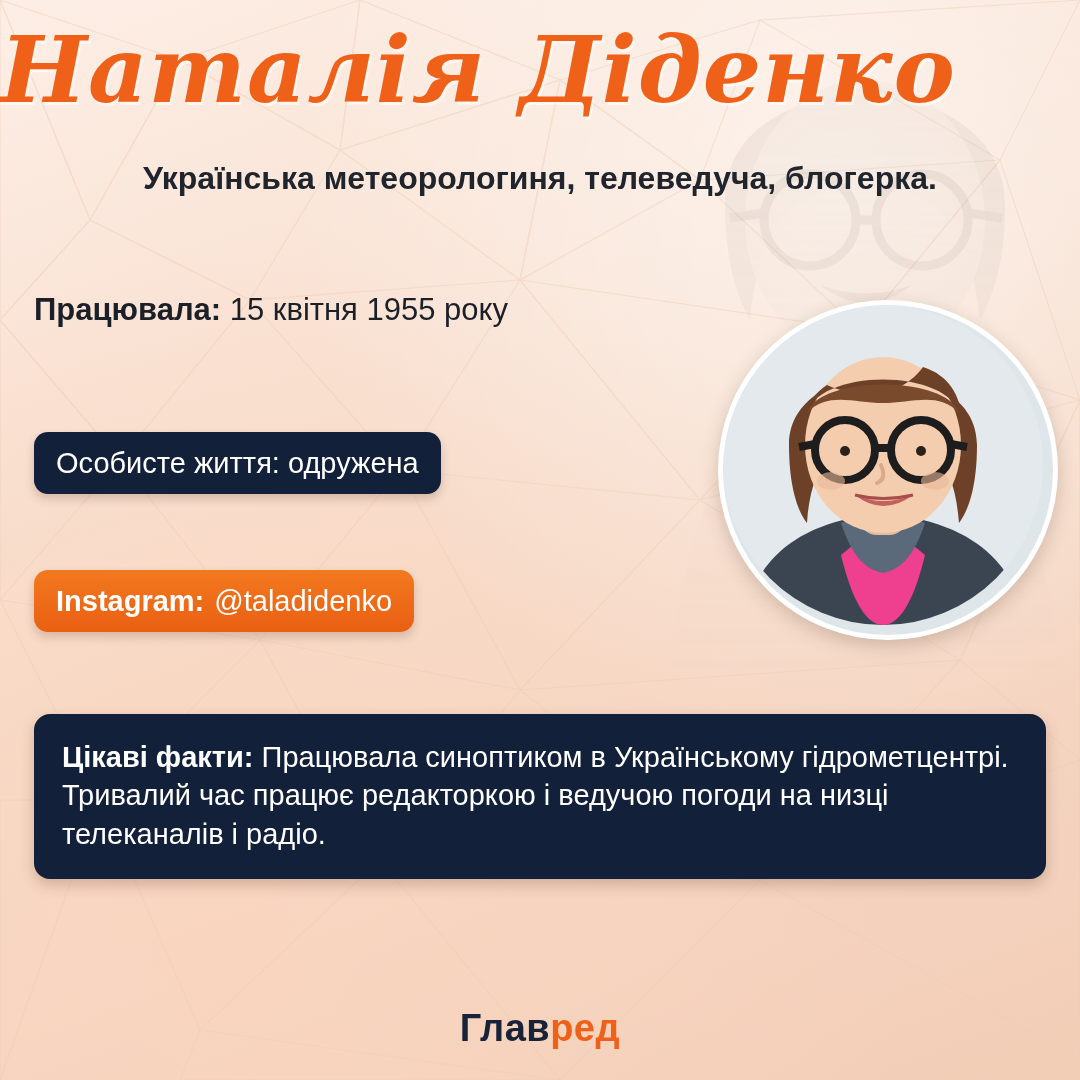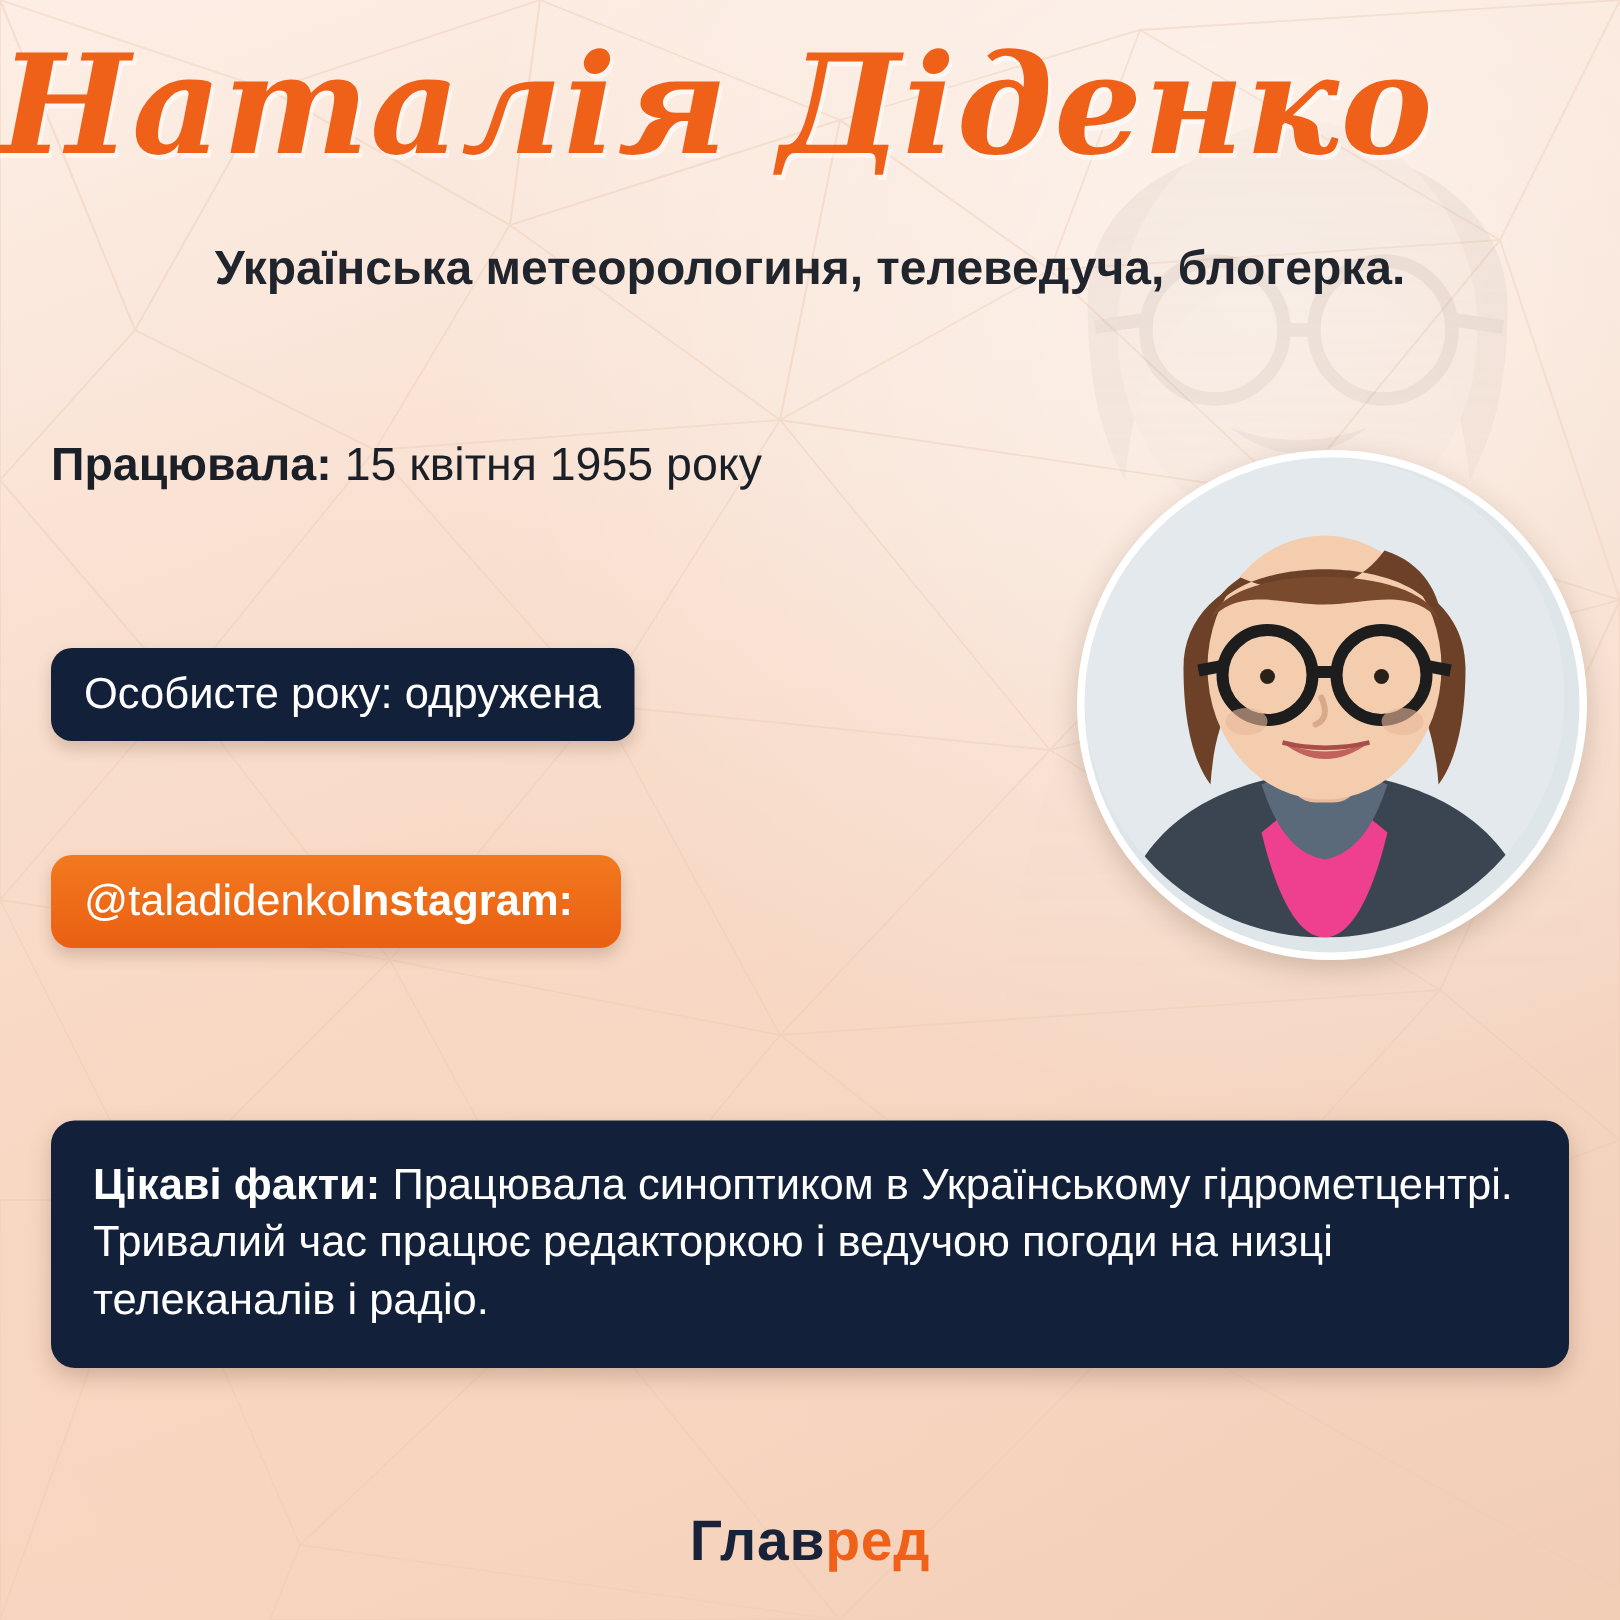--- a/index.html
+++ b/index.html
@@ -122,21 +122,20 @@
     position: absolute;
     left: 34px;
     top: 714px;
     width: 1012px;
     background: #122039;
     color: #ffffff;
     border-radius: 16px;
     box-shadow: 0 6px 14px rgba(90,60,40,0.25);
     padding: 24px 28px 26px 28px;
     box-sizing: border-box;
-    margin-top: 33px;
   }
   .facts-text {
     font-size: 29px;
     line-height: 1.32;
   }
   .facts-text .lbl {
     font-weight: bold;
   }
 
   .portrait {
@@ -241,26 +240,26 @@
   <div class="title">Наталія Діденко</div>
 
   <div class="subtitle">Українська метеорологиня, телеведуча, блогерка.</div>
 
   <div class="birth-line">
     <span class="lbl">Працювала:</span>
     <span class="val">15 квітня 1955 року</span>
   </div>
 
   <div class="pill dark" id="personal-life-pill">
-    <span class="pill-text">Особисте року: одружена</span>
+    <span class="pill-text">Особисте життя: одружена</span>
   </div>
 
   <div class="pill orange" id="instagram-pill">
+    <span class="pill-text lbl">Instagram:</span>
     <span class="pill-text">@taladidenko</span>
-    <span class="pill-text lbl">Instagram:</span>
   </div>
 
   <div class="facts-box">
     <div class="facts-text">
       <span class="lbl">Цікаві факти:</span>
       <span>Працювала синоптиком в Українському гідрометцентрі. Тривалий час працює редакторкою і ведучою погоди на низці телеканалів і радіо.</span>
     </div>
   </div>
 
   <div class="portrait">

